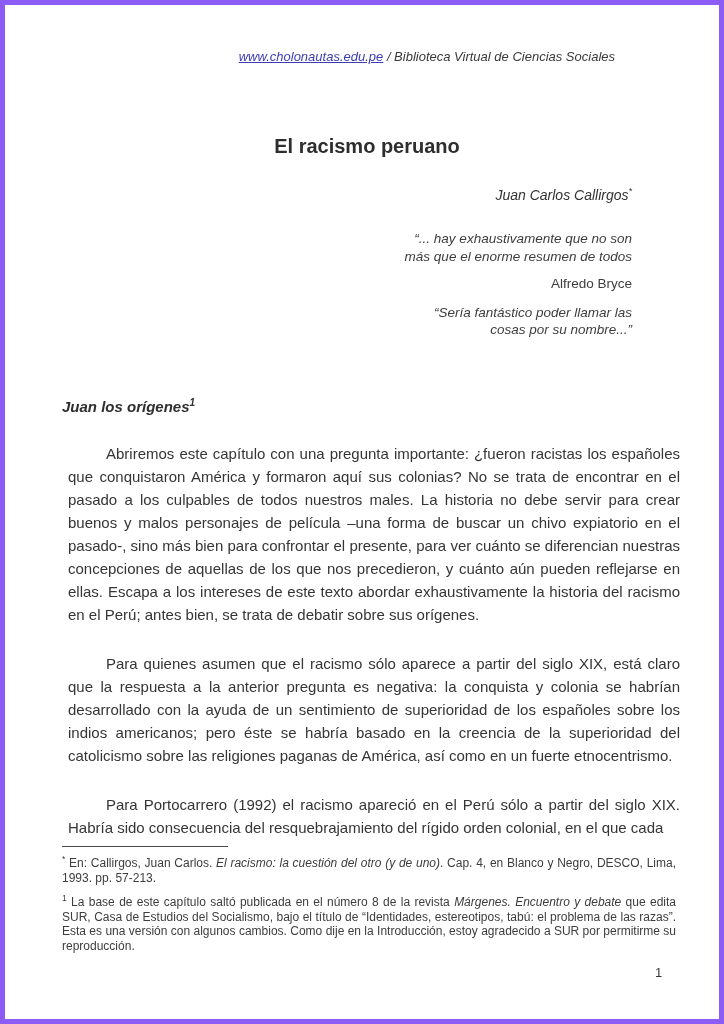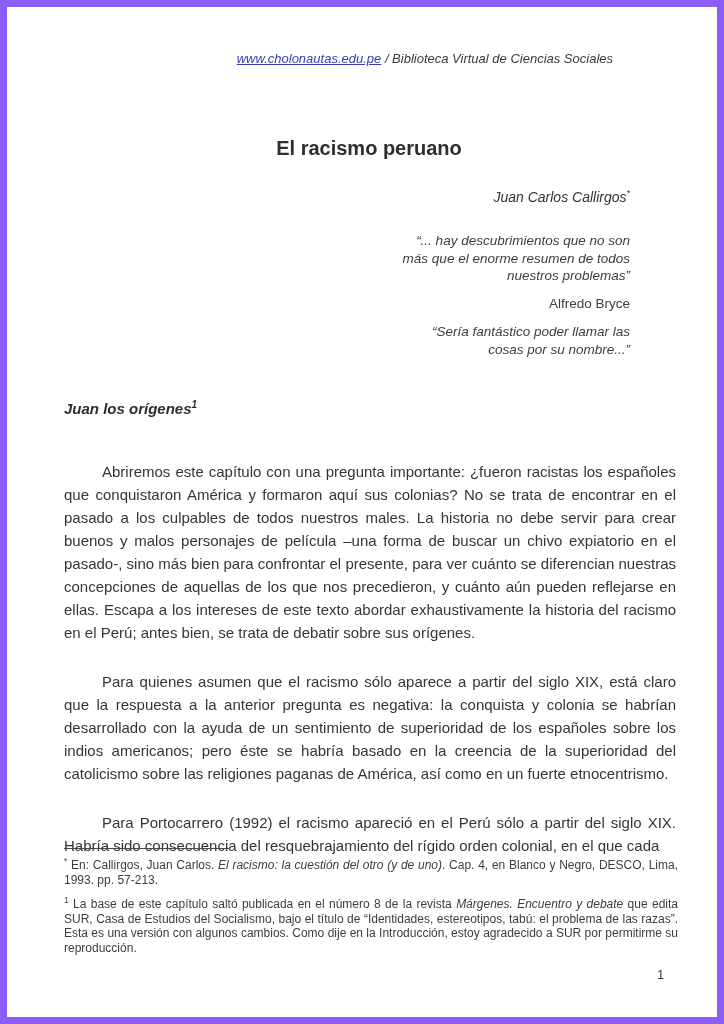--- a/index.html
+++ b/index.html
@@ -1,21 +1,21 @@
 <!DOCTYPE html>
 <html><head>
 <meta charset="utf-8">
 <style>
   html,body { margin:0; padding:0; background:#f6f6f6; }
   .page {
     position:relative;
     width:724px; height:1024px;
     margin:0 auto;
     background:#ffffff;
-    border:7px solid #8b5cf6;
+    border:5px solid #8b5cf6;
     box-sizing:border-box;
     font-family:"Liberation Sans", sans-serif;
     color:#3a3a3a;
     overflow:hidden;
   }
   .header {
     position:absolute; top:44px; left:57px; right:104px;
     text-align:right; font-size:13px; font-style:italic;
     white-space:nowrap;
   }
@@ -36,22 +36,22 @@
     text-align:right; font-size:13.5px; line-height:17.5px; color:#3d3d3d;
   }
   .ep-line { font-style:italic; }
   .ep-att { margin-top:10px; margin-bottom:11px; font-style:normal; }
   .section-heading {
     position:absolute; top:392px; left:57px;
     font-size:15px; font-weight:bold; font-style:italic; color:#2e2e2e;
   }
   .section-heading sup { font-size:10px; }
   .content {
-    position:absolute; top:437px; left:57px; width:612px;
-    font-size:15px; line-height:23px; text-align:justify; color:#353535;margin-top:16px;
+    position:absolute; top:437px; left:63px; width:612px;
+    font-size:15px; line-height:23px; text-align:justify; color:#353535;
   }
   .content p { margin:0 0 26px 0; text-indent:38px; }
   .fn-rule {
     position:absolute; top:841px; left:57px; width:166px;
     border-top:1px solid #4a4a4a; height:0;
   }
   .footnotes {
     position:absolute; top:847px; left:57px; width:614px;
     font-size:12px; line-height:14.6px; text-align:justify; color:#3d3d3d;
   }
@@ -72,23 +72,22 @@
     <a href="#">www.cholonautas.edu.pe</a><span> / Biblioteca Virtual de Ciencias Sociales</span>
   </div>
 
   <div class="doc-title">El racismo peruano</div>
 
   <div class="author">
     <span>Juan Carlos Callirgos</span><sup>*</sup>
   </div>
 
   <div class="epigraphs">
-    <div class="ep-line">“... hay descubrimientos que no son</div>
+    <div class="ep-line">“... hay exhaustivamente que no son</div>
     <div class="ep-line">más que el enorme resumen de todos</div>
-    <div class="ep-line">nuestros problemas”</div>
     <div class="ep-att">Alfredo Bryce</div>
     <div class="ep-line">“Sería fantástico poder llamar las</div>
     <div class="ep-line">cosas por su nombre...”</div>
   </div>
 
   <div class="section-heading">
     <span>Juan los orígenes</span><sup>1</sup>
   </div>
 
   <div class="content">

